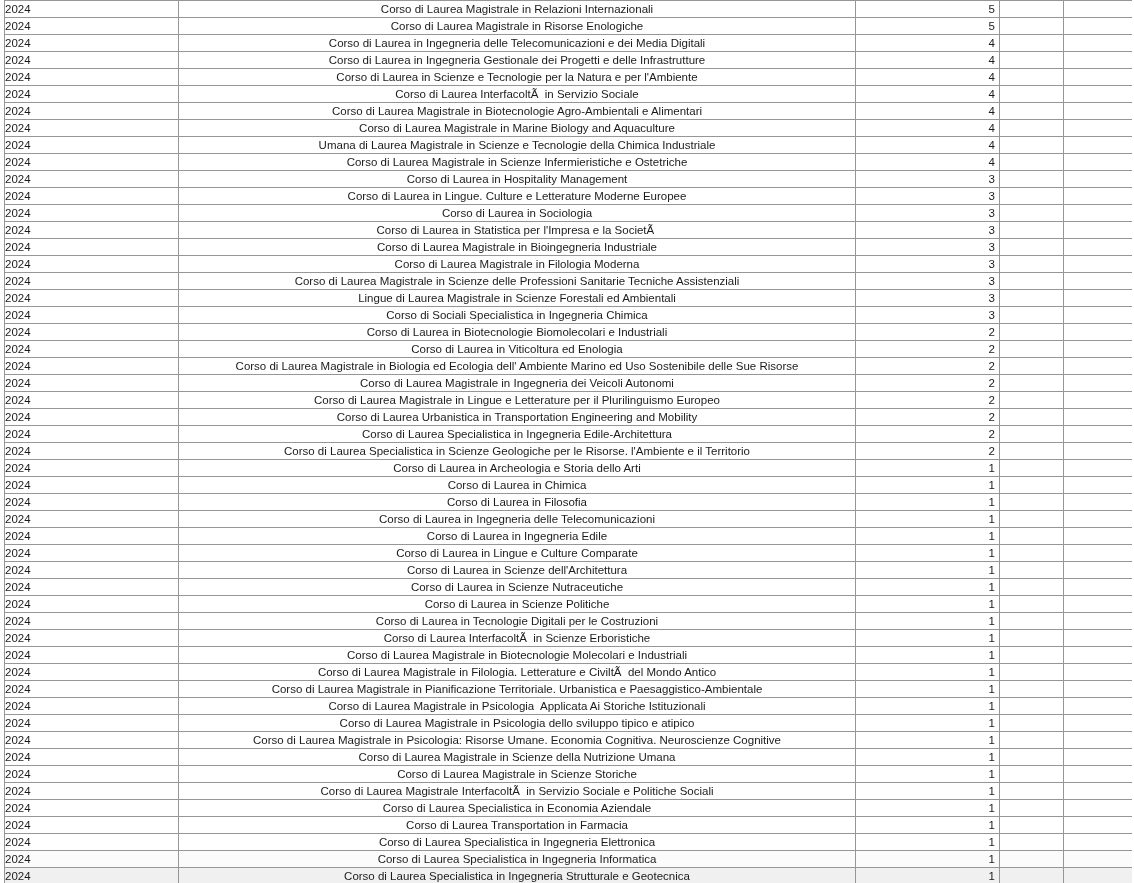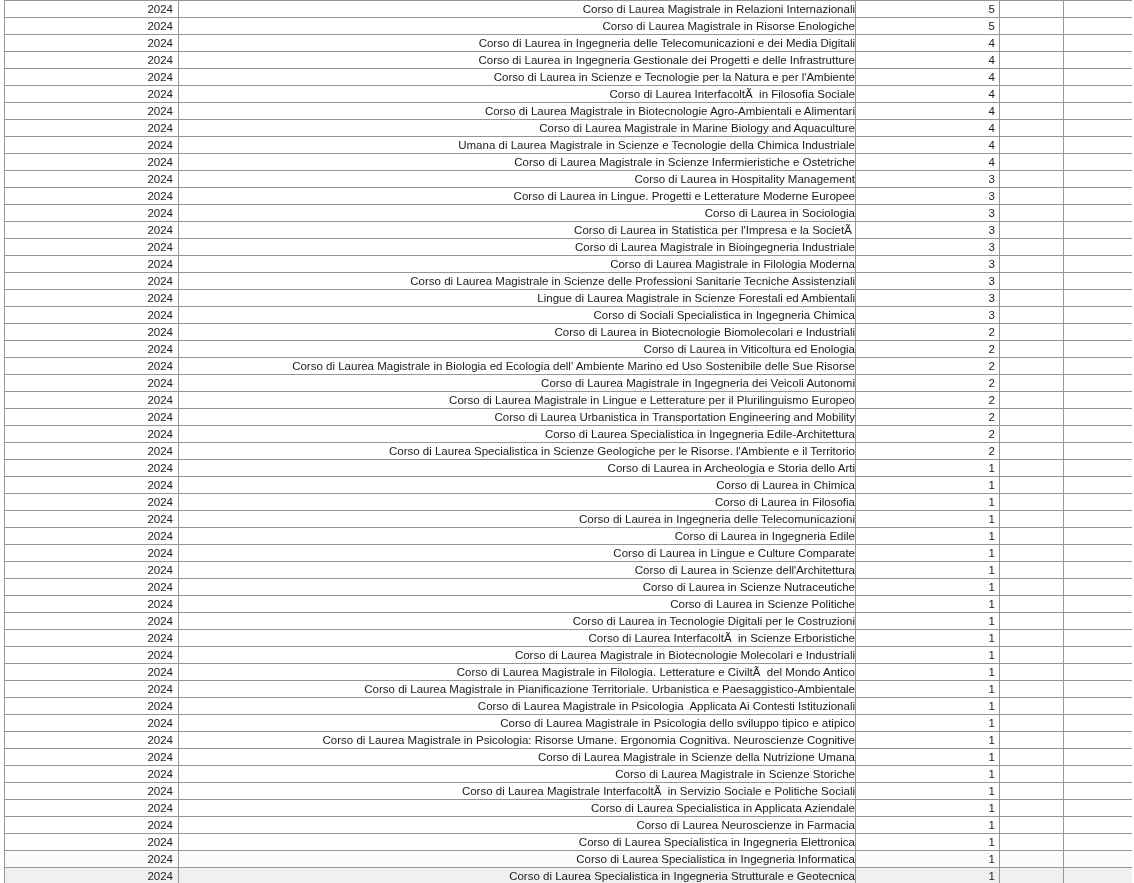--- a/index.html
+++ b/index.html
@@ -31,22 +31,22 @@
     border: 1px solid #969696;
     height: 16px;
     padding: 0;
     font-size: 11.5px;
     line-height: 16px;
     color: #1b1b1b;
     white-space: pre;
     overflow: hidden;
     background: #ffffff;
   }
-  td.year   { text-align: right; padding-right: 5px; }
-  td.course { text-align: right;  }
+  td.year   { text-align: left; padding-right: 5px; }
+  td.course { text-align: center;  }
   td.count  { text-align: right; padding-right: 4px; }
   td.extra2 { border-right: none; }
   tr:nth-last-child(2) td { background: #fbfbfb; }
   tr:last-child td        { background: #f0f0f0; }
 </style>
 </head>
 <body>
 
 <table class="grid">
   <colgroup>
@@ -87,21 +87,21 @@
   </tr>
       <tr>
     <td class="year">2024</td>
     <td class="course">Corso di Laurea in Scienze e Tecnologie per la Natura e per l'Ambiente</td>
     <td class="count">4</td>
     <td class="extra1"></td>
     <td class="extra2"></td>
   </tr>
       <tr>
     <td class="year">2024</td>
-    <td class="course">Corso di Laurea InterfacoltÃ  in Filosofia Sociale</td>
+    <td class="course">Corso di Laurea InterfacoltÃ  in Servizio Sociale</td>
     <td class="count">4</td>
     <td class="extra1"></td>
     <td class="extra2"></td>
   </tr>
       <tr>
     <td class="year">2024</td>
     <td class="course">Corso di Laurea Magistrale in Biotecnologie Agro-Ambientali e Alimentari</td>
     <td class="count">4</td>
     <td class="extra1"></td>
     <td class="extra2"></td>
@@ -129,21 +129,21 @@
   </tr>
       <tr>
     <td class="year">2024</td>
     <td class="course">Corso di Laurea in Hospitality Management</td>
     <td class="count">3</td>
     <td class="extra1"></td>
     <td class="extra2"></td>
   </tr>
       <tr>
     <td class="year">2024</td>
-    <td class="course">Corso di Laurea in Lingue. Progetti e Letterature Moderne Europee</td>
+    <td class="course">Corso di Laurea in Lingue. Culture e Letterature Moderne Europee</td>
     <td class="count">3</td>
     <td class="extra1"></td>
     <td class="extra2"></td>
   </tr>
       <tr>
     <td class="year">2024</td>
     <td class="course">Corso di Laurea in Sociologia</td>
     <td class="count">3</td>
     <td class="extra1"></td>
     <td class="extra2"></td>
@@ -339,35 +339,35 @@
   </tr>
       <tr>
     <td class="year">2024</td>
     <td class="course">Corso di Laurea Magistrale in Pianificazione Territoriale. Urbanistica e Paesaggistico-Ambientale</td>
     <td class="count">1</td>
     <td class="extra1"></td>
     <td class="extra2"></td>
   </tr>
       <tr>
     <td class="year">2024</td>
-    <td class="course">Corso di Laurea Magistrale in Psicologia  Applicata Ai Contesti Istituzionali</td>
+    <td class="course">Corso di Laurea Magistrale in Psicologia  Applicata Ai Storiche Istituzionali</td>
     <td class="count">1</td>
     <td class="extra1"></td>
     <td class="extra2"></td>
   </tr>
       <tr>
     <td class="year">2024</td>
     <td class="course">Corso di Laurea Magistrale in Psicologia dello sviluppo tipico e atipico</td>
     <td class="count">1</td>
     <td class="extra1"></td>
     <td class="extra2"></td>
   </tr>
       <tr>
     <td class="year">2024</td>
-    <td class="course">Corso di Laurea Magistrale in Psicologia: Risorse Umane. Ergonomia Cognitiva. Neuroscienze Cognitive</td>
+    <td class="course">Corso di Laurea Magistrale in Psicologia: Risorse Umane. Economia Cognitiva. Neuroscienze Cognitive</td>
     <td class="count">1</td>
     <td class="extra1"></td>
     <td class="extra2"></td>
   </tr>
       <tr>
     <td class="year">2024</td>
     <td class="course">Corso di Laurea Magistrale in Scienze della Nutrizione Umana</td>
     <td class="count">1</td>
     <td class="extra1"></td>
     <td class="extra2"></td>
@@ -381,28 +381,28 @@
   </tr>
       <tr>
     <td class="year">2024</td>
     <td class="course">Corso di Laurea Magistrale InterfacoltÃ  in Servizio Sociale e Politiche Sociali</td>
     <td class="count">1</td>
     <td class="extra1"></td>
     <td class="extra2"></td>
   </tr>
       <tr>
     <td class="year">2024</td>
-    <td class="course">Corso di Laurea Specialistica in Applicata Aziendale</td>
-    <td class="count">1</td>
-    <td class="extra1"></td>
-    <td class="extra2"></td>
-  </tr>
-      <tr>
-    <td class="year">2024</td>
-    <td class="course">Corso di Laurea Neuroscienze in Farmacia</td>
+    <td class="course">Corso di Laurea Specialistica in Economia Aziendale</td>
+    <td class="count">1</td>
+    <td class="extra1"></td>
+    <td class="extra2"></td>
+  </tr>
+      <tr>
+    <td class="year">2024</td>
+    <td class="course">Corso di Laurea Transportation in Farmacia</td>
     <td class="count">1</td>
     <td class="extra1"></td>
     <td class="extra2"></td>
   </tr>
       <tr>
     <td class="year">2024</td>
     <td class="course">Corso di Laurea Specialistica in Ingegneria Elettronica</td>
     <td class="count">1</td>
     <td class="extra1"></td>
     <td class="extra2"></td>

